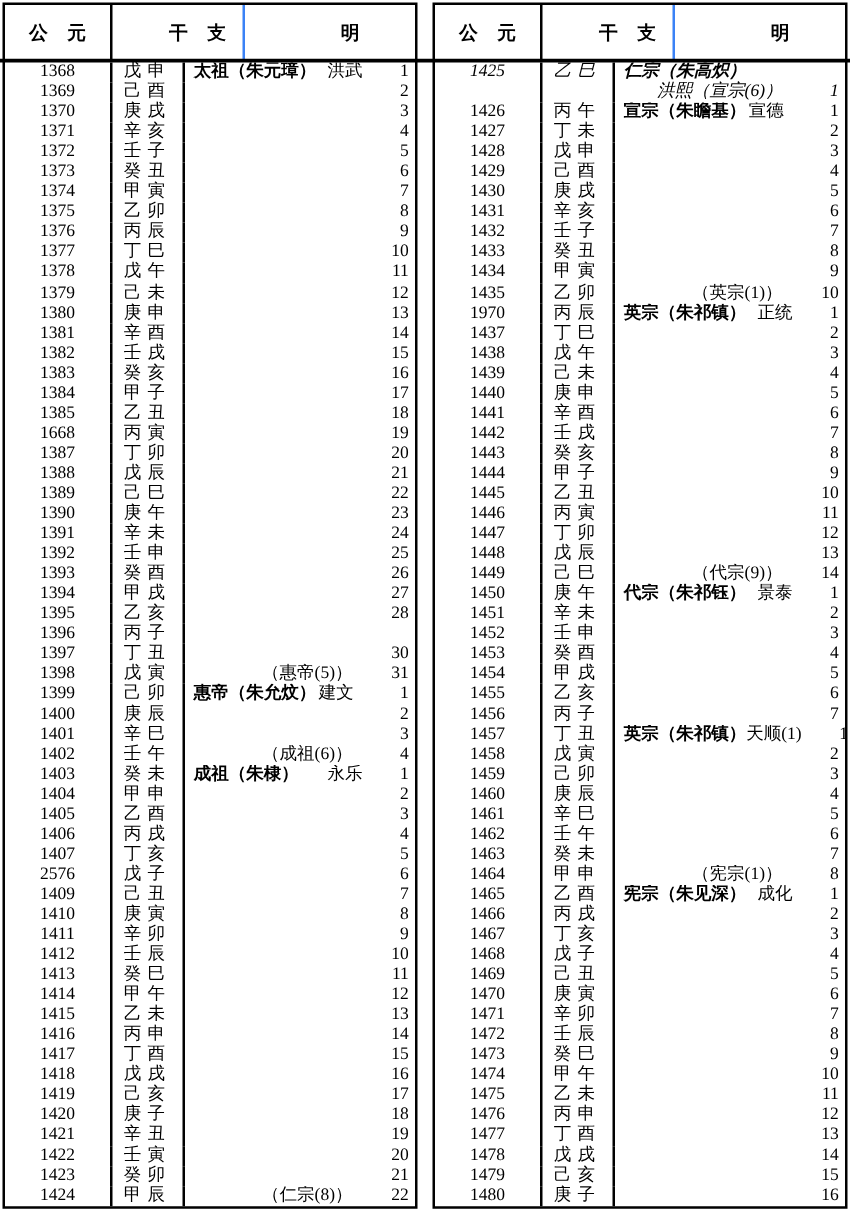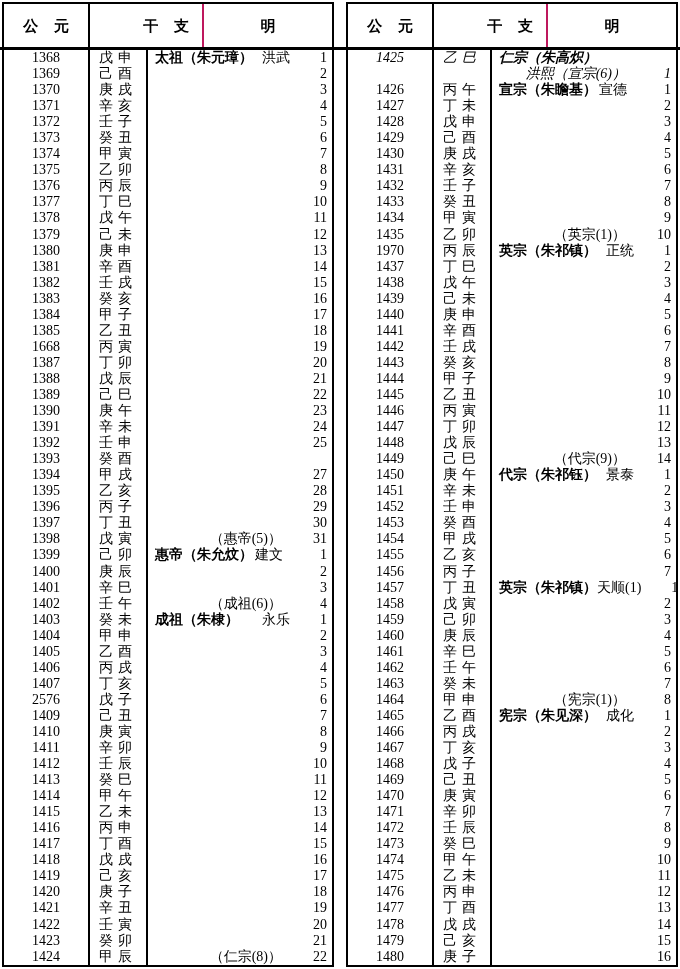--- a/index.html
+++ b/index.html
@@ -7,27 +7,27 @@
     position:relative;width:680px;height:969px;background:#fff;color:#000;
     font-family:"Liberation Serif","DejaVu Serif",serif;font-size:14px;
     overflow:hidden;
   }
   .tbl{
     position:absolute;top:2px;height:965px;width:332px;
     border:2px solid #000;box-sizing:border-box;background:#fff;
   }
   .tbl-left{left:2px;}
   .tbl-right{left:346px;}
-  .thead{height:44px;display:flex;align-items:stretch;}
+  .thead{height:44px;display:flex;align-items:stretch;gap:32px;}
   .th{
     display:flex;align-items:center;justify-content:center;
     font-weight:bold;font-size:15px;word-spacing:12px;
   }
   .th-year{width:86px;border-right:2px solid #000;box-sizing:border-box;}
-  .th-gz{width:74px;border-right:2px solid #be185d;box-sizing:border-box;margin-left:40px;}
+  .th-gz{width:74px;border-right:2px solid #3b82f6;box-sizing:border-box;}
   .th-ming{flex:1;}
   .hdr-line{position:absolute;left:0;top:47px;width:680px;height:3px;background:#000;}
   .tbody{padding-top:2px;}
   .row{display:flex;height:16.05px;}
   .row.row2{height:32.1px;font-style:italic;}
   .cell{line-height:16.05px;}
   .c-year{width:86px;border-right:2px solid #000;box-sizing:border-box;text-align:center;}
   .c-gz{width:58px;border-right:2px solid #000;box-sizing:border-box;text-align:center;letter-spacing:5px;}
   .c-ming{flex:1;padding-left:7px;overflow:hidden;}
   .ming-line{display:flex;line-height:16.05px;align-items:baseline;}
@@ -300,20 +300,26 @@
           <div class="cell c-ming">
             <div class="ming-line">
               <span class="sp"></span>
               <span class="num">25</span>
             </div>
           </div>
         </div>
         <div class="row">
           <div class="cell c-year">1393</div>
           <div class="cell c-gz">癸酉</div>
+          <div class="cell c-ming">
+            <div class="ming-line">
+              <span class="sp"></span>
+              <span class="num">26</span>
+            </div>
+          </div>
         </div>
         <div class="row">
           <div class="cell c-year">1394</div>
           <div class="cell c-gz">甲戌</div>
           <div class="cell c-ming">
             <div class="ming-line">
               <span class="sp"></span>
               <span class="num">27</span>
             </div>
           </div>
@@ -324,26 +330,20 @@
           <div class="cell c-ming">
             <div class="ming-line">
               <span class="sp"></span>
               <span class="num">28</span>
             </div>
           </div>
         </div>
         <div class="row">
           <div class="cell c-year">1396</div>
           <div class="cell c-gz">丙子</div>
-          <div class="cell c-ming">
-            <div class="ming-line">
-              <span class="sp"></span>
-              <span class="num">29</span>
-            </div>
-          </div>
         </div>
         <div class="row">
           <div class="cell c-year">1397</div>
           <div class="cell c-gz">丁丑</div>
           <div class="cell c-ming">
             <div class="ming-line">
               <span class="sp"></span>
               <span class="num">30</span>
             </div>
           </div>

